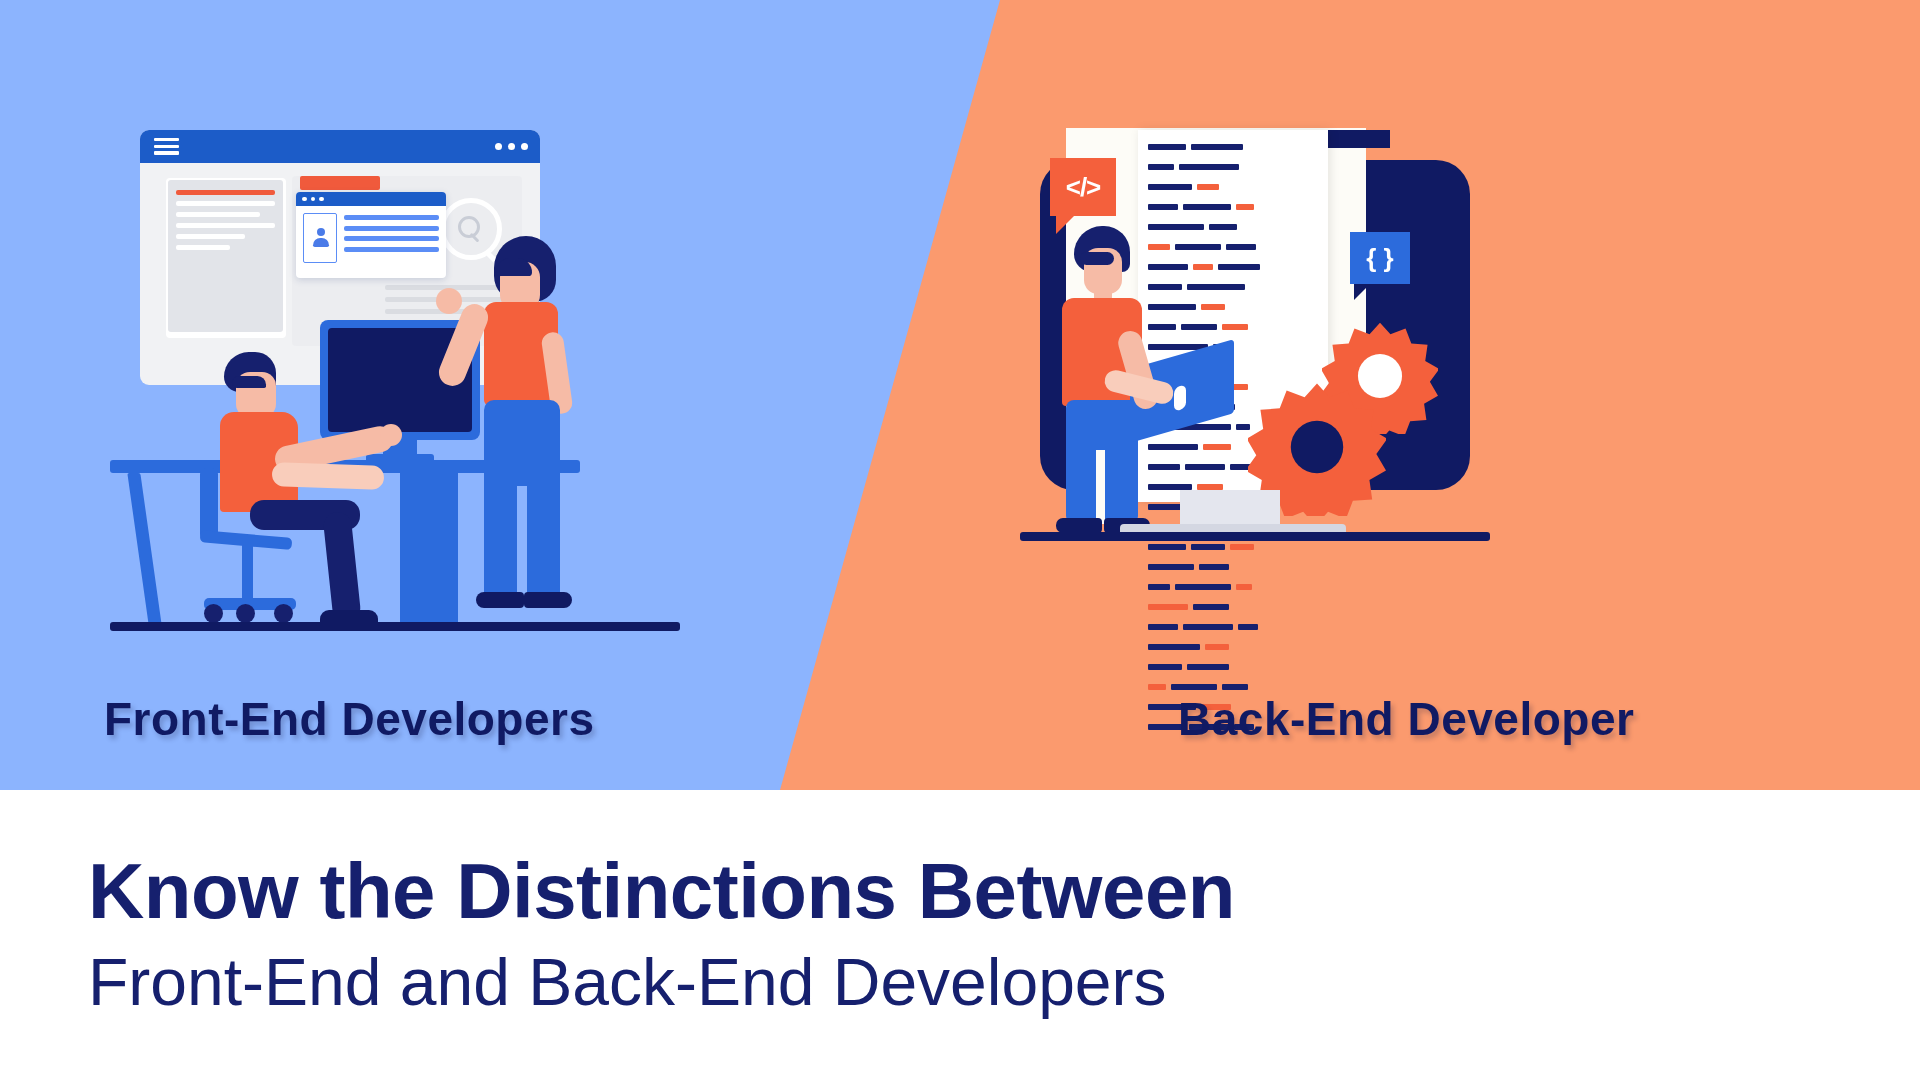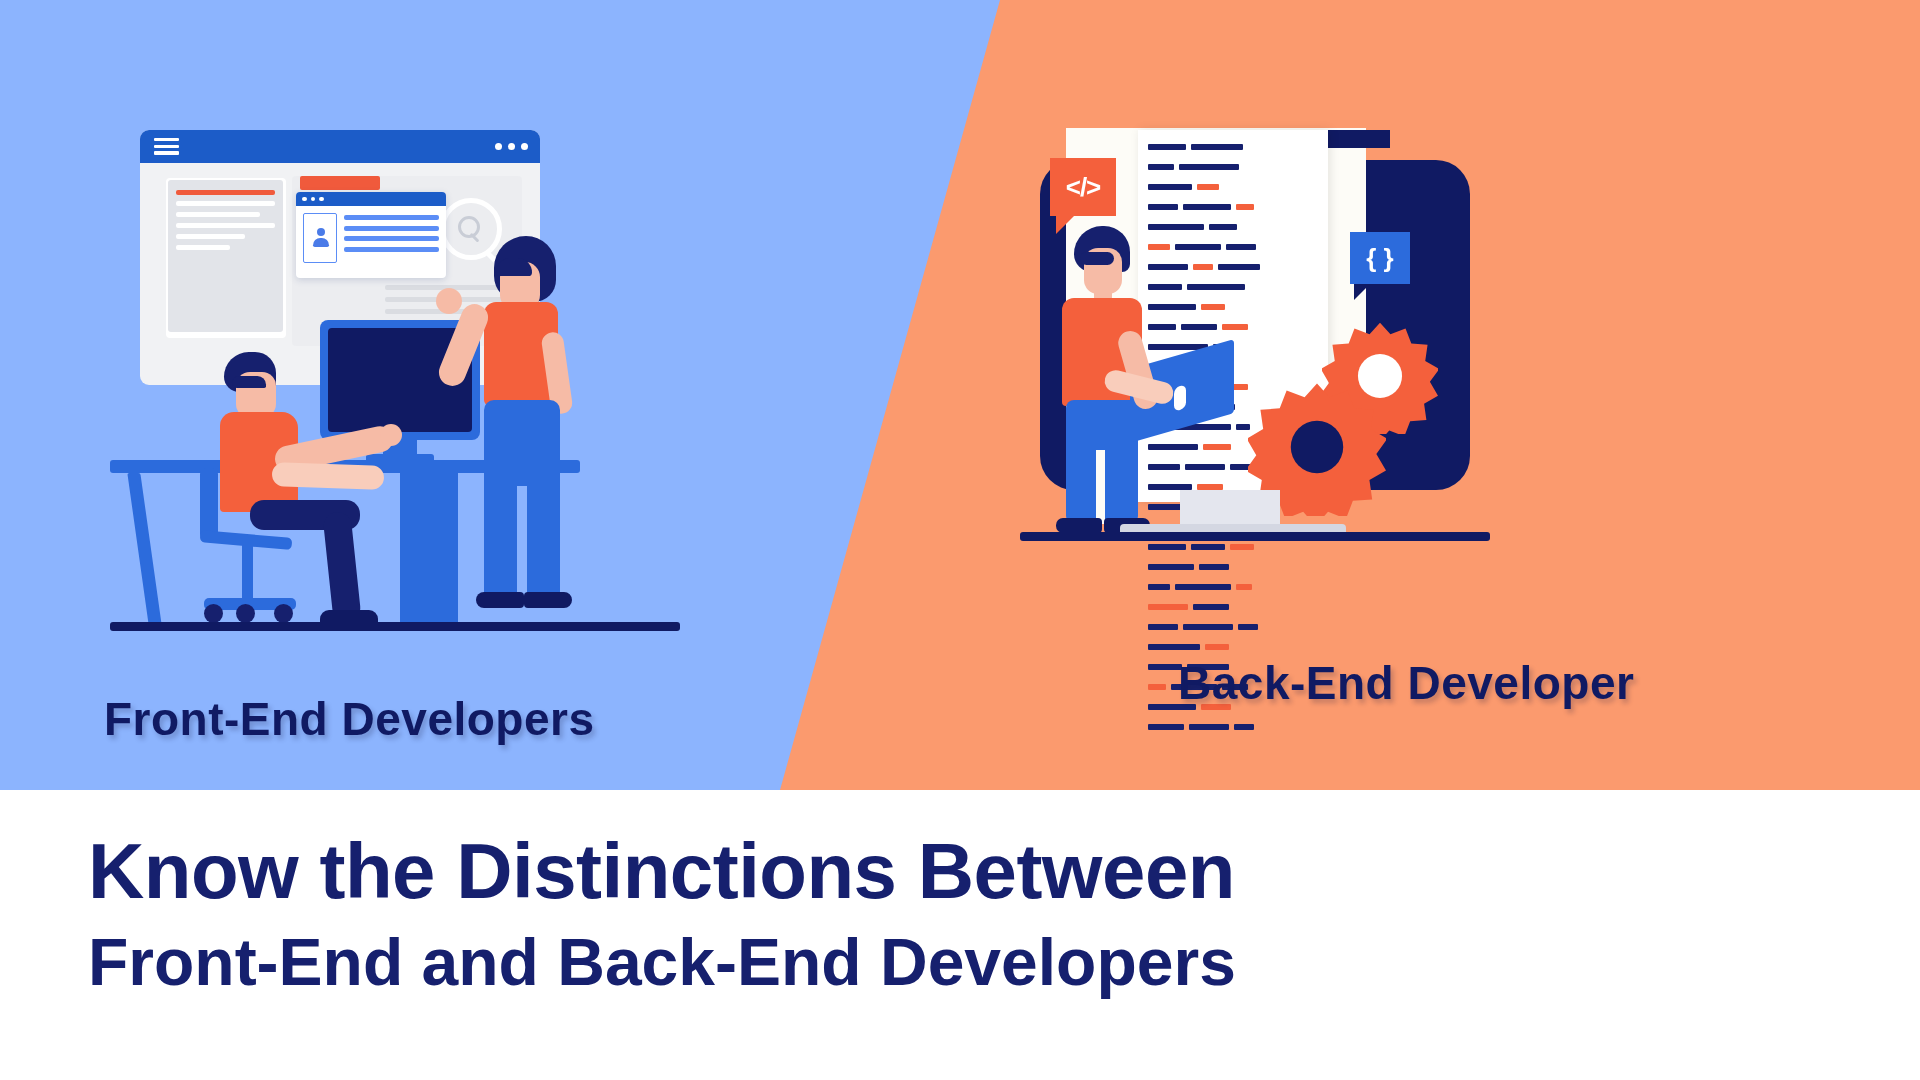--- a/index.html
+++ b/index.html
@@ -23,27 +23,27 @@
 
   
   .vs { position:absolute; left:862px; top:432px; font-size:104px; font-weight:bold;
         font-style:italic; color:#ffffff; letter-spacing:-2px; line-height:1;
         text-shadow: 5px 6px 7px rgba(80,50,30,.38); z-index:40; }
 
   
   .role-label { position:absolute; font-size:46px; font-weight:bold; color:#101A63;
                 letter-spacing:.5px; text-shadow:3px 4px 5px rgba(20,20,60,.22); white-space:nowrap; }
   .role-left  { left:104px;  top:692px; }
-  .role-right { left:1178px; top:656px; }
-
-  
-  .headline { position:absolute; left:88px; top:832px; width:1760px; }
+  .role-right { left:1178px; top:692px; }
+
+  
+  .headline { position:absolute; left:88px; top:852px; width:1760px; }
   .headline h1 { font-size:78px; font-weight:bold; color:#16206E; line-height:1.02;
                  letter-spacing:-0.5px; white-space:nowrap; }
-  .headline h2 { font-size:66px; font-weight:700; color:#16206E; line-height:1.12;
+  .headline h2 { font-size:66px; font-weight:400; color:#16206E; line-height:1.12;
                  margin-top:14px; letter-spacing:0px; white-space:nowrap; }
 
   
   .scene-left { position:absolute; left:130px; top:130px; width:560px; height:520px; }
 
   .browser { position:absolute; left:10px; top:0px; width:400px; height:255px;
              background:#F1F2F4; border-radius:9px; overflow:hidden;
              box-shadow:0 0 0 0 rgba(0,0,0,0); }
   .browser-bar { position:absolute; left:0; top:0; width:100%; height:33px; background:#1C5CC8; }
   .hamburger { position:absolute; left:14px; top:8px; width:25px; height:17px; }

